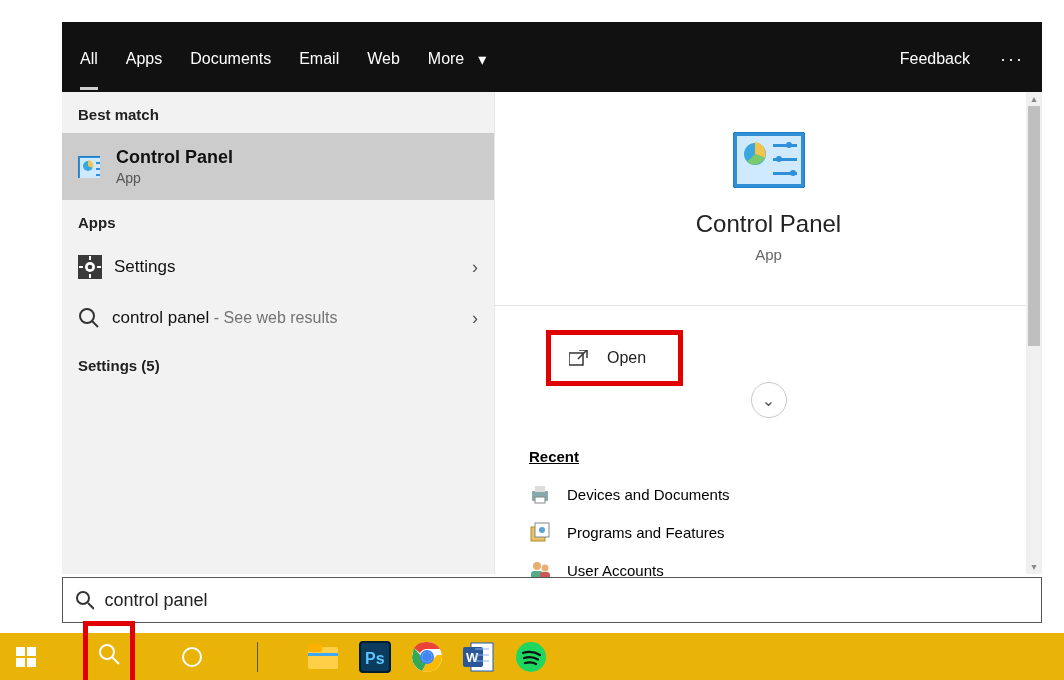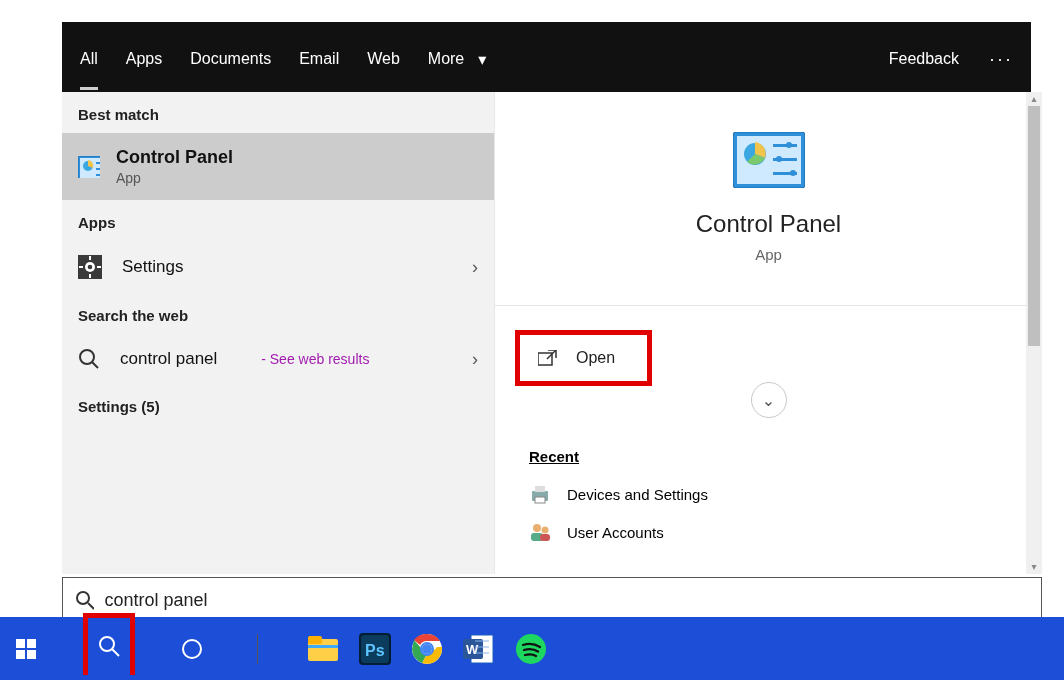--- a/index.html
+++ b/index.html
@@ -1,71 +1,71 @@
 <!DOCTYPE html>
 <html><head>
 <meta charset="utf-8">
 <style>
   * { margin: 0; padding: 0; box-sizing: border-box; font-family: "Segoe UI", Arial, sans-serif; }
   body { width: 1064px; height: 680px; background: #fff; overflow: hidden; position: relative; }
 
   
-  .topbar { position: absolute; left: 62px; top: 22px; right: 33px; height: 74px;
+  .topbar { position: absolute; left: 62px; top: 22px; right: 22px; height: 74px;
             background: #111; color: #fff; display: flex; align-items: center; padding: 0 18px; }
   .tabs { display: flex; gap: 28px; align-items: center; }
   .tab { font-size: 16px; cursor: pointer; padding: 8px 0; position: relative; }
   .tab.selected::after { content:""; position:absolute; left:0; right:0; bottom:-14px; height:3px; background:#d0d0d0; }
   .tab-more { display:flex; align-items:center; gap:14px; }
   .top-right { margin-left:auto; display:flex; align-items:center; gap:30px; }
   .feedback { font-size:16px; cursor:pointer;margin-left:9px; }
   .dots { font-size:18px; letter-spacing:2px; cursor:pointer; }
 
   
   .main { position:absolute; left:62px; top:92px; right:22px; bottom:106px; background:#f5f5f5; display:flex; }
   .left  { width:432px; background:#f2f2f2; display:flex; flex-direction:column; }
   .right { flex:1; background:#fff; position:relative; border-left:1px solid #e8e8e8; }
 
   .section-header { font-size:15px; font-weight:600; padding:14px 16px 10px; color:#222; }
 
   .best-match { display:flex; align-items:center; gap:16px; padding:14px 16px; background:#ccc; cursor:pointer; }
   .bm-title { font-size:18px; font-weight:600; color:#111; }
   .bm-sub   { font-size:14px; color:#555; margin-top:2px; }
 
-  .row { display:flex; align-items:center; padding:14px 16px; gap:20px; cursor:pointer; }
+  .row { display:flex; align-items:center; padding:14px 16px; gap:12px; cursor:pointer; }
   .row-label { font-size:17px; color:#111; flex:1; }
-  .row-sub { font-size:14px; color:#a21caf;padding-left:40px; }
+  .row-sub { font-size:16px; color:#737373; }
   .chev { color:#555; font-size:18px; }
 
   
   .detail-head { display:flex; flex-direction:column; align-items:center; padding:40px 0 24px; }
   .detail-title { font-size:24px; margin-top:22px; color:#222; }
   .detail-sub { font-size:15px; color:#666; margin-top:8px; }
   .hr { border-top:1px solid #e4e4e4; margin-top:18px; }
   .open-row { display:flex; align-items:center; gap:18px; padding:18px 34px; cursor:pointer; font-size:16px; color:#222; }
-  .red-box { border:5px solid #e00000; }
+  .red-box { border:5px solid #e00000;margin-left:31px; }
   .open-wrap { position:absolute; left:20px; top:238px; padding:4px 20px 4px 6px; }
   .chev-circle { width:36px; height:36px; border:1px solid #c8c8c8; border-radius:50%;
                  display:flex; align-items:center; justify-content:center; margin:4px auto 0; cursor:pointer; color:#555; }
   .recent-head { font-size:15px; font-weight:600; padding:30px 34px 10px;text-decoration:underline; }
   .recent-item { display:flex; align-items:center; gap:16px; padding:8px 34px; font-size:15px; cursor:pointer; }
   .mini-ico { width:22px; height:22px; }
 
   
   .scroll { position:absolute; right:22px; top:92px; width:16px; bottom:106px; background:#f0f0f0; }
   .scroll-btn { height:14px; background:#f0f0f0; color:#888; font-size:10px; text-align:center; line-height:14px; }
   .scroll-thumb { position:absolute; left:2px; right:2px; top:14px; height:240px; background:#bfbfbf; }
 
   
   .searchbox { position:absolute; left:62px; right:22px; bottom:57px; height:46px;
                border:1px solid #555; background:#fff; display:flex; align-items:center; padding:0 12px; }
   .search-ico-sm { color:#333; margin-right:10px; }
   .search-input { border:none; outline:none; font-size:18px; width:100%; color:#222; }
 
   
-  .taskbar { position:absolute; left:0; right:0; bottom:0; height:63px; background:#1d4ed8; display:flex; align-items:center;gap:31px; }
+  .taskbar { position:absolute; left:0; right:0; bottom:0; height:47px; background:#eab308; display:flex; align-items:center;gap:31px; }
   .task-btn { width:52px; height:52px; display:flex; align-items:center; justify-content:center; cursor:pointer; }
   .task-sep { width:1px; height:30px; background:#555; margin:0 8px; }
   .task-apps { display:flex; gap:20px; margin-left:10px; }
   .app-ico { width:32px; height:32px; cursor:pointer; }
   .red-task { border:5px solid #e00000; border-bottom:none; height:62px; margin-top:-10px; }
 
   
 </style>
 </head>
 <body>
@@ -118,21 +118,20 @@
             <rect x="11" y="1" width="2" height="4"></rect>
             <rect x="11" y="19" width="2" height="4"></rect>
             <rect x="1" y="11" width="4" height="2"></rect>
             <rect x="19" y="11" width="4" height="2"></rect>
           </g>
         </svg>
       <div class="row-label">Settings</div>
       <div class="chev">›</div>
     </div>
 
-    <div class="section-header">Search the web</div>
     <div class="row">
       <svg width="22" height="22">
           <circle cx="9" cy="9" r="7" fill="none" stroke="#333" stroke-width="2"></circle>
           <line x1="14" y1="14" x2="20" y2="20" stroke="#333" stroke-width="2"></line>
         </svg>
       <div class="row-label">
         <span>control panel</span><span class="row-sub"> - See web results</span>
       </div>
       <div class="chev">›</div>
     </div>
@@ -176,21 +175,29 @@
       <span>⌄</span>
     </div>
 
     <div class="recent-head">Recent</div>
     <div class="recent-item">
       <svg class="mini-ico">
           <rect x="3" y="8" width="16" height="10" fill="#8aa" rx="1"></rect>
           <rect x="6" y="3" width="10" height="6" fill="#ddd"></rect>
           <rect x="6" y="14" width="10" height="6" fill="#fff" stroke="#888"></rect>
         </svg>
-      <span>Devices and Settings</span>
+      <span>Devices and Documents</span>
+    </div>
+    <div class="recent-item">
+      <svg class="mini-ico">
+          <rect x="2" y="6" width="14" height="14" fill="#e6c36a" stroke="#b38a2a"></rect>
+          <rect x="6" y="2" width="14" height="14" fill="#fff" stroke="#888"></rect>
+          <circle cx="13" cy="9" r="3" fill="#5aa3d8"></circle>
+        </svg>
+      <span>Programs and Features</span>
     </div>
     <div class="recent-item">
       <svg class="mini-ico">
           <circle cx="8" cy="7" r="4" fill="#e8b070"></circle>
           <rect x="2" y="12" width="12" height="8" rx="3" fill="#5a8"></rect>
           <circle cx="16" cy="9" r="3.5" fill="#e8b070"></circle>
           <rect x="11" y="13" width="10" height="7" rx="3" fill="#c55"></rect>
         </svg>
       <span>User Accounts</span>
     </div>

